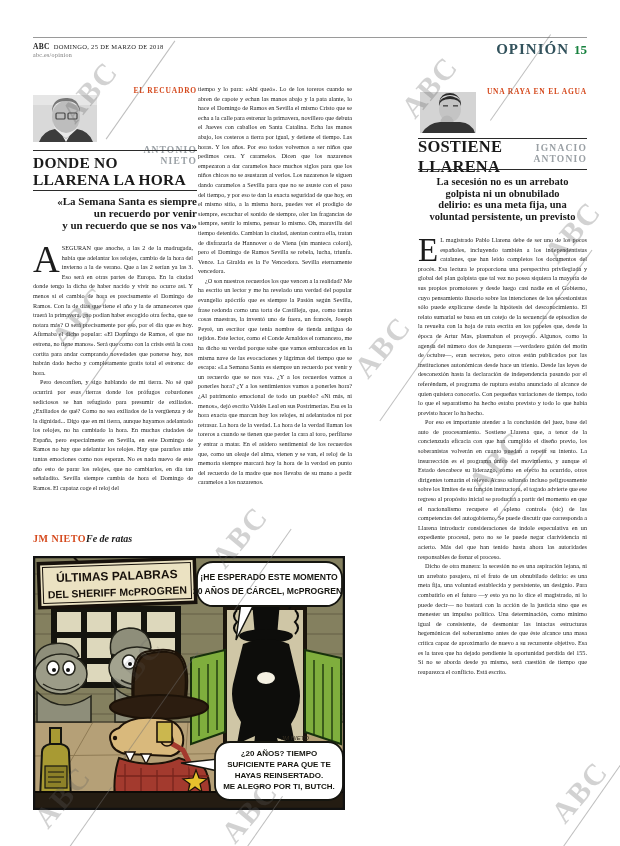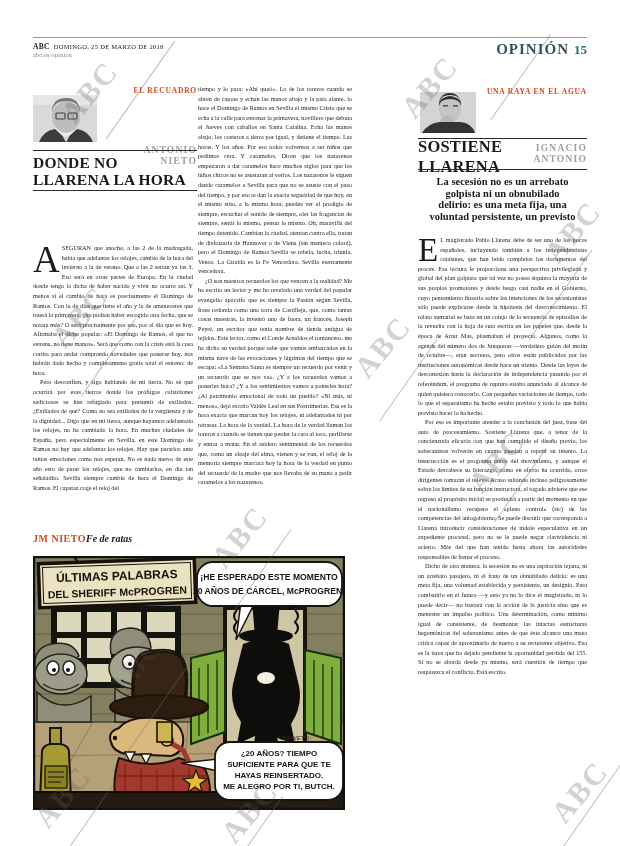--- a/index.html
+++ b/index.html
@@ -72,20 +72,25 @@
     <div>NIETO</div>
   </div>
 
   <div class="rule" style="left:33px;top:150px;width:164px;"></div>
   <div class="abs headline" style="left:33px;top:154px;width:164px;">
     <div>DONDE NO</div>
     <div>LLARENA LA HORA</div>
   </div>
   <div class="rule" style="left:33px;top:190px;width:164px;"></div>
 
+  <div class="abs quote" style="left:33px;top:196px;width:164px;">
+    <div>«La Semana Santa es siempre</div>
+    <div>un recuerdo por venir</div>
+    <div>y un recuerdo que se nos va»</div>
+  </div>
 
   <div class="abs body" style="left:33px;top:243px;width:160px;height:268px;">
     <p><span class="dropcap">A</span><span>SEGURAN que anoche, a las 2 de la madrugada, había que adelantar los relojes, cambio de la hora del invierno a la de verano. Que a las 2 serían ya las 3. Eso será en otras partes de Europa. En la ciudad donde tengo la dicha de haber nacido y vivir no ocurre así. Y menos si el cambio de hora es precisamente el Domingo de Ramos. Con la de días que tiene el año y la de amaneceres que traerá la primavera, ¿no podían haber escogido otra fecha, que se notara más? O será precisamente por eso, por el día que es hoy. Afirmaba el dicho popular: «El Domingo de Ramos, el que no estrena, no tiene manos». Será que como con la crisis está la cosa cortita para andar comprando novedades que ponerse hoy, nos habrán dado hecho y completamente gratis total el estreno: de hora.</span></p>
     <p class="ind">Pero desconfíen, y sigo hablando de mi tierra. No sé qué ocurrirá por esas tierras donde los prófugos cobardones sediciosos se han refugiado para presumir de exiliados. ¿Exiliados de qué? Como no sea exiliados de la vergüenza y de la dignidad... Digo que en mi tierra, aunque hayamos adelantado los relojes, no ha cambiado la hora. En muchas ciudades de España, pero especialmente en Sevilla, en este Domingo de Ramos no hay que adelantar los relojes. Hay que pararlos ante tantas emociones como nos esperan. No es nada nuevo de este año esto de parar los relojes, que no cambiarlos, en día tan señaladito. Sevilla siempre cambia de hora el Domingo de Ramos. El capataz coge el reloj del</p>
   </div>
 
   <div class="abs body" style="left:198px;top:84px;width:154px;height:430px;">
     <p>tiempo y lo para: «Ahí queó». Lo de los toreros cuando se abren de capote y echan las manos abajo y la pata alante, lo hace el Domingo de Ramos en Sevilla el mismo Cristo que se echa a la calle para estrenar la primavera, novillero que debuta el Jueves con caballos en Santa Catalina. Echa las manos abajo, los costeros a tierra por igual, y detiene el tiempo. Las horas. Y los años. Por eso todos volvemos a ser niños que pedimos cera. Y caramelos. Dicen que los nazarenos empezaron a dar caramelos hace muchos siglos para que los niños chicos no se asustaran al verlos. Los nazarenos le siguen dando caramelos a Sevilla para que no se asuste con el paso del tiempo, y por eso te dan la exacta seguridad de que hoy, en el mismo sitio, a la misma hora, puedes ver el prodigio de siempre, escuchar el sonido de siempre, oler las fragancias de siempre, sentir lo mismo, pensar lo mismo. Oh, maravilla del tiempo detenido. Cambian la ciudad, atentan contra ella, tratan de disfrazarla de Hannover o de Viena (sin manteca colorá), pero el Domingo de Ramos Sevilla se rebela, lucha, triunfa. Vence. La Giralda es la Fe Vencedora. Sevilla eternamente vencedora.</p>
     <p class="ind">¿O son nuestros recuerdos los que vencen a la realidad? Me ha escrito un lector y me ha revelado una verdad del popular evangelio apócrifo que es siempre la Pasión según Sevilla, frase redonda como una torta de Castilleja, que, como tantas cosas maestras, la inventó uno de fuera, un francés, Joseph Peyré, un escritor que tenía nombre de tienda antigua de tejidos. Este lector, como el Conde Arnaldos el romancero, me ha dicho su verdad porque sabe que vamos embarcados en la misma nave de las evocaciones y lágrimas del tiempo que se escapa: «La Semana Santa es siempre un recuerdo por venir y un recuerdo que se nos va». ¿Y a los recuerdos vamos a ponerles hora? ¿Y a los sentimientos vamos a ponerles hora? ¿Al patrimonio emocional de todo un pueblo? «Ni más, ni menos», dejó escrito Valdés Leal en sus Postrimerías. Esa es la hora exacta que marcan hoy los relojes, ni adelantados ni por retrasar. La hora de la verdad. La hora de la verdad llaman los toreros a cuando se tienen que perder la cara al toro, perfilarse y entrar a matar. En el asidero sentimental de los recuerdos que, como un oleaje del alma, vienen y se van, el reloj de la memoria siempre marcará hoy la hora de la verdad en punto del recuerdo de la madre que nos llevaba de su mano a pedir caramelos a los nazarenos.</p>
   </div>

